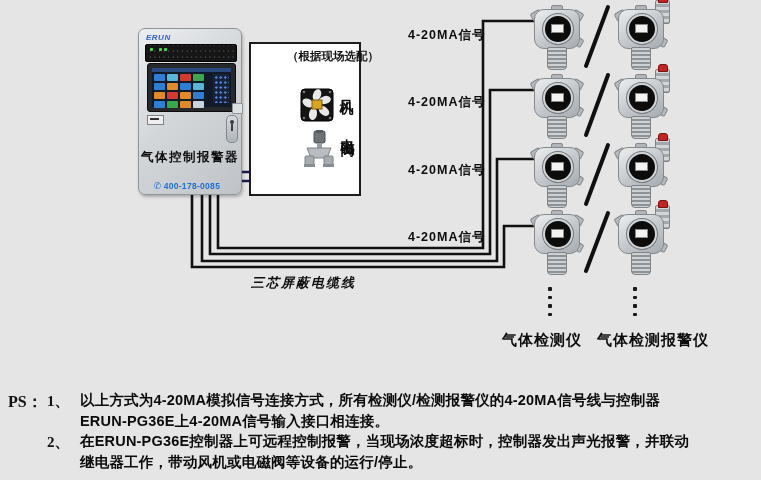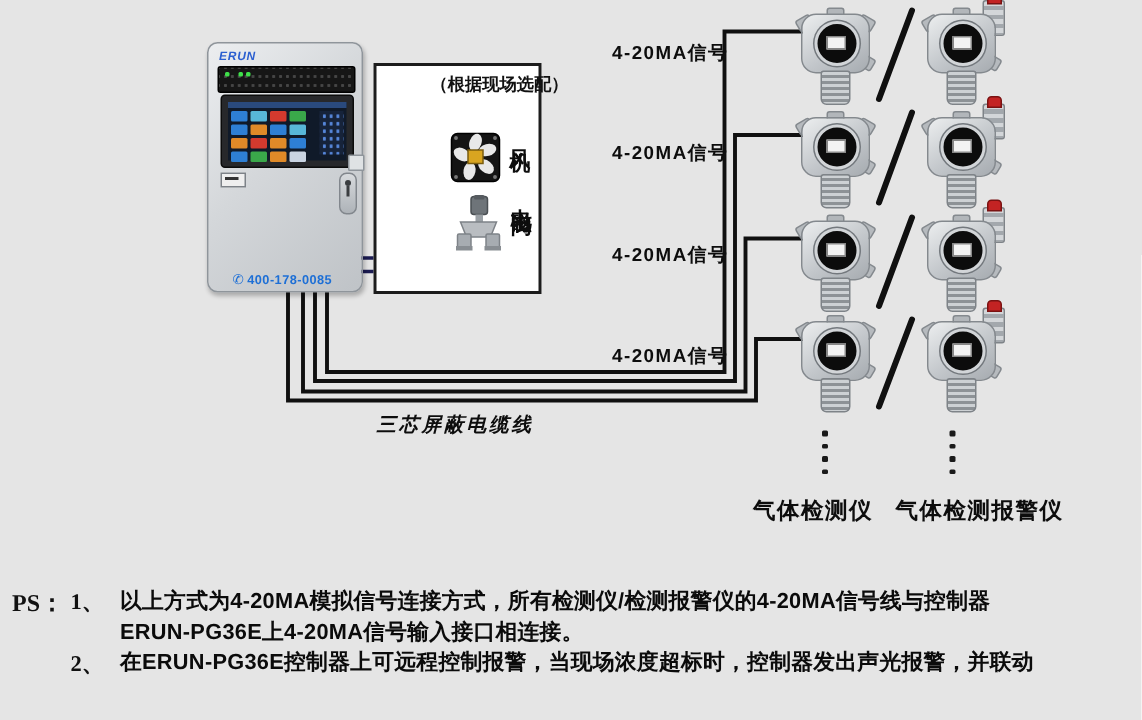--- a/index.html
+++ b/index.html
@@ -34,22 +34,22 @@
     border:1px solid #7d8288;}
   #ctrl-sublabel::after{content:"";position:absolute;left:2px;top:2px;width:9px;height:2px;background:#333;}
   #latch{right:-2px;top:74px;width:9px;height:9px;background:#dfe2e4;border:1px solid #8f959b;border-radius:1px;}
   #lock{right:3px;top:86px;width:10px;height:26px;border-radius:5px;
     background:linear-gradient(#d7dadd,#aeb3b8);border:1px solid #82878d;}
   #lock::before{content:"";position:absolute;left:2.5px;top:4px;width:4px;height:4px;
     border-radius:50%;background:#3a3d40;}
   #lock::after{content:"";position:absolute;left:3.5px;top:8px;width:2px;height:7px;background:#3a3d40;}
   #ctrl-title{left:0;top:120px;width:100%;text-align:center;font-size:12.5px;font-weight:bold;
     letter-spacing:1.5px;color:#0d0d0d;}
-  #ctrl-phone{left:0;top:152px;width:96px;text-align:left;font-size:8.5px;font-weight:bold;
-    color:#1d6fd6;letter-spacing:.3px;margin-left:16px;}
+  #ctrl-phone{left:0;top:152px;width:96px;text-align:center;font-size:8.5px;font-weight:bold;
+    color:#1d6fd6;letter-spacing:.3px;}
   #ctrl-phone .ph{font-size:9px;margin-right:2px;}
 
   
   #optbox{left:249px;top:42px;width:108px;height:150px;background:#fff;border:2px solid #1c1c1c;}
   #optbox-title{left:0;top:5px;width:100%;text-align:center;font-size:11.5px;font-weight:bold;letter-spacing:0;margin-left:28px;}
   .vlabel{font-size:14px;font-weight:bold;writing-mode:vertical-rl;text-orientation:upright;
     letter-spacing:2px;color:#0d0d0d;}
   #fan-label{left:87px;top:44px;}
   #valve-label{left:88px;top:84px;}
   #fan-img{left:49px;top:44px;}
@@ -153,20 +153,21 @@
             <i class="ic-g"></i>
             <i class="ic-o"></i>
             <i class="ic-w"></i>
         </div>
         <div id="keypad"></div>
       </div>
     </div>
     <div id="ctrl-sublabel" class="abs"></div>
     <div id="latch" class="abs"></div>
     <div id="lock" class="abs"></div>
+    <div id="ctrl-title" class="abs">气体控制报警器</div>
     <div id="ctrl-phone" class="abs">
       <span class="ph">✆</span><span>400-178-0085</span>
     </div>
   </div>
 
   <div id="optbox" class="abs">
     <div id="optbox-title" class="abs">（根据现场选配）</div>
     <svg id="fan-img" class="abs" width="34" height="34" viewBox="0 0 34 34">
       <rect x="1" y="1" width="32" height="32" rx="4" fill="#141414" stroke="#000"></rect>
       <g fill="#e8e8e8">
@@ -300,14 +301,15 @@
   <div class="abs col-label" style="left:597px;top:331px">气体检测报警仪</div>
 
   <div id="cable-label" class="abs">三芯屏蔽电缆线</div>
 
   <div id="ps-prefix" class="abs">PS：</div>
   <div class="abs note-num" style="left:47px;top:392px">1、</div>
   <div class="abs note-line" style="left:80px;top:391px">以上方式为4-20MA模拟信号连接方式，所有检测仪/检测报警仪的4-20MA信号线与控制器</div>
   <div class="abs note-line" style="left:80px;top:412px">ERUN-PG36E上4-20MA信号输入接口相连接。</div>
   <div class="abs note-num" style="left:47px;top:433px">2、</div>
   <div class="abs note-line" style="left:80px;top:432px">在ERUN-PG36E控制器上可远程控制报警，当现场浓度超标时，控制器发出声光报警，并联动</div>
+  <div class="abs note-line" style="left:80px;top:453px">继电器工作，带动风机或电磁阀等设备的运行/停止。</div>
 
 </div>
 
 </body></html>

